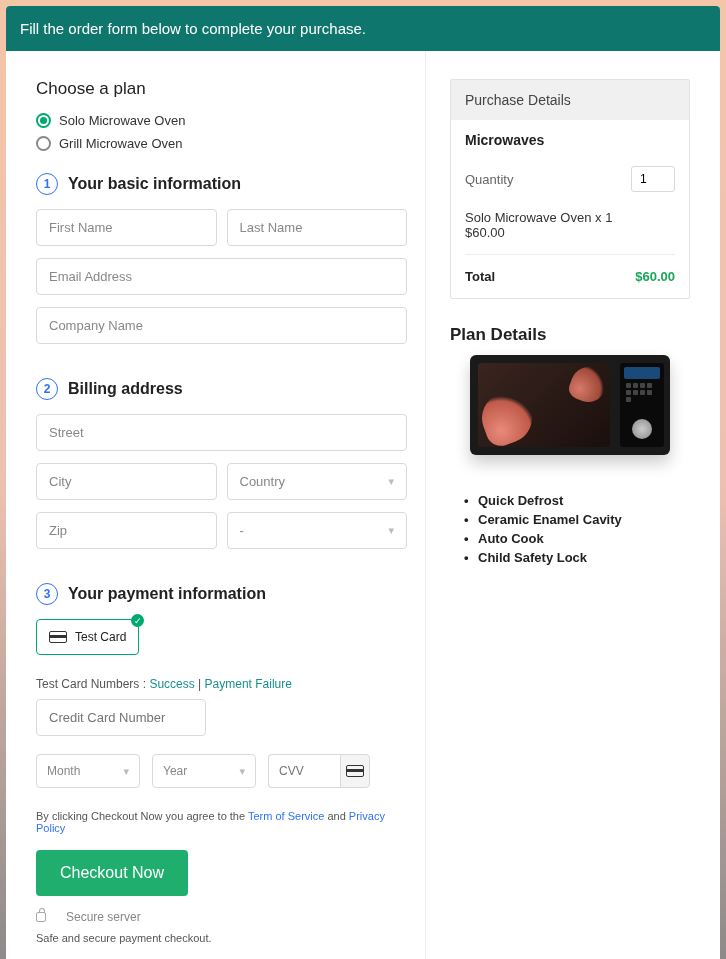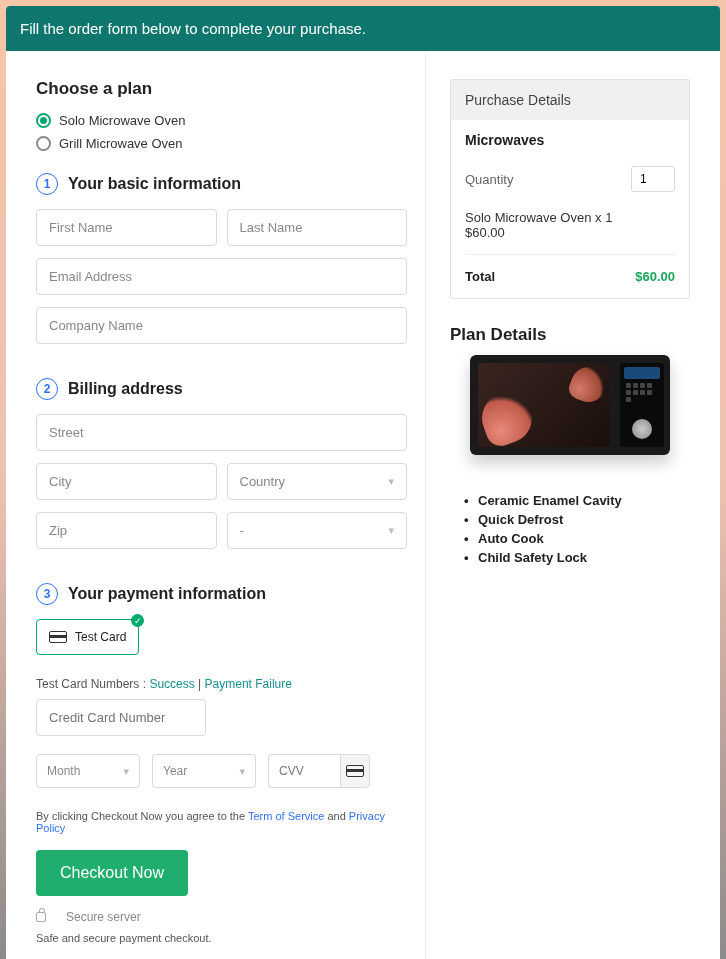--- a/index.html
+++ b/index.html
@@ -33,21 +33,21 @@
     width: 420px;
     padding: 28px 18px 28px 30px;
     border-right: 1px solid #eee;
   }
   .right {
     flex: 1;
     padding: 28px 30px 28px 24px;
   }
   h2.choose {
     font-size: 17px;
-    font-weight: 700;
+    font-weight: 400;
     color: #222;
     margin-bottom: 14px;
   }
   .radio-row {
     display: flex;
     align-items: center;
     gap: 8px;
     margin-bottom: 8px;
     font-size: 13px;
     color: #333;
@@ -525,21 +525,21 @@
                 <span></span>
                 <span></span>
                 <span></span>
               </div>
             <div class="mw-knob"></div>
           </div>
         </div>
       </div>
 
       <ul class="features">
+        <li>Quick Defrost</li>
         <li>Ceramic Enamel Cavity</li>
-        <li>Quick Defrost</li>
         <li>Auto Cook</li>
         <li>Child Safety Lock</li>
       </ul>
     </div>
 
   </div>
 </div>
 
 </body></html>

